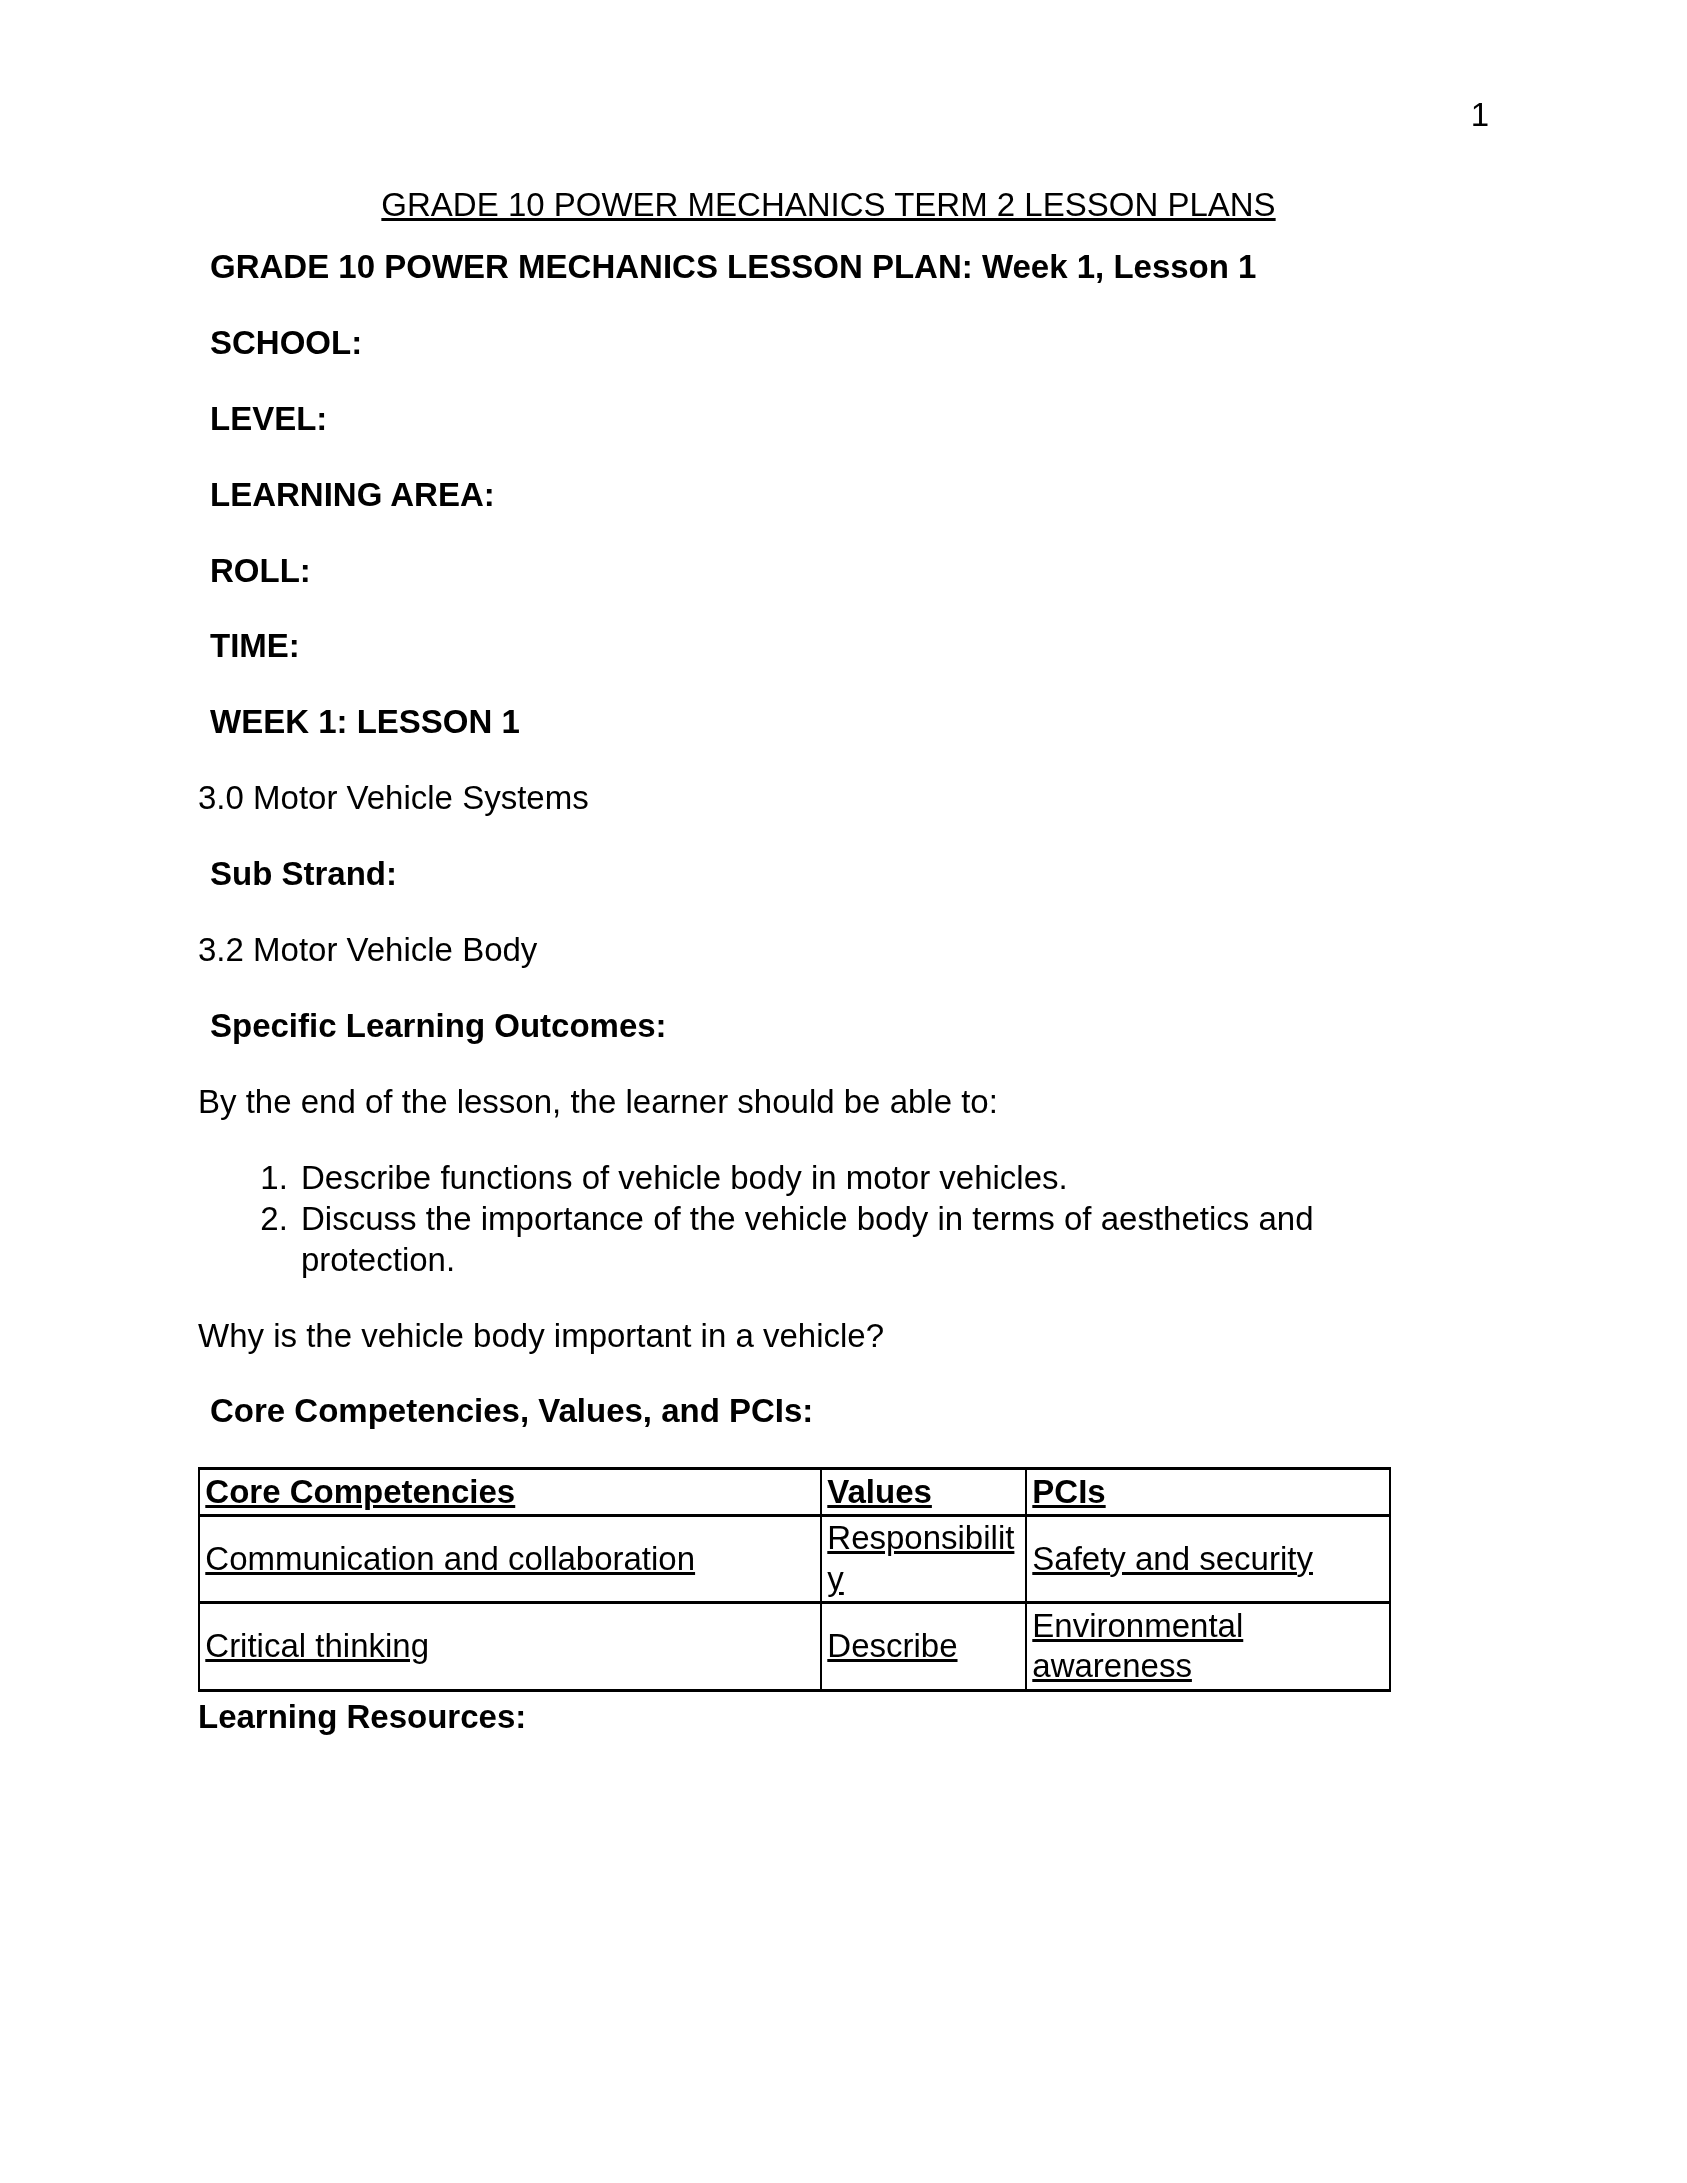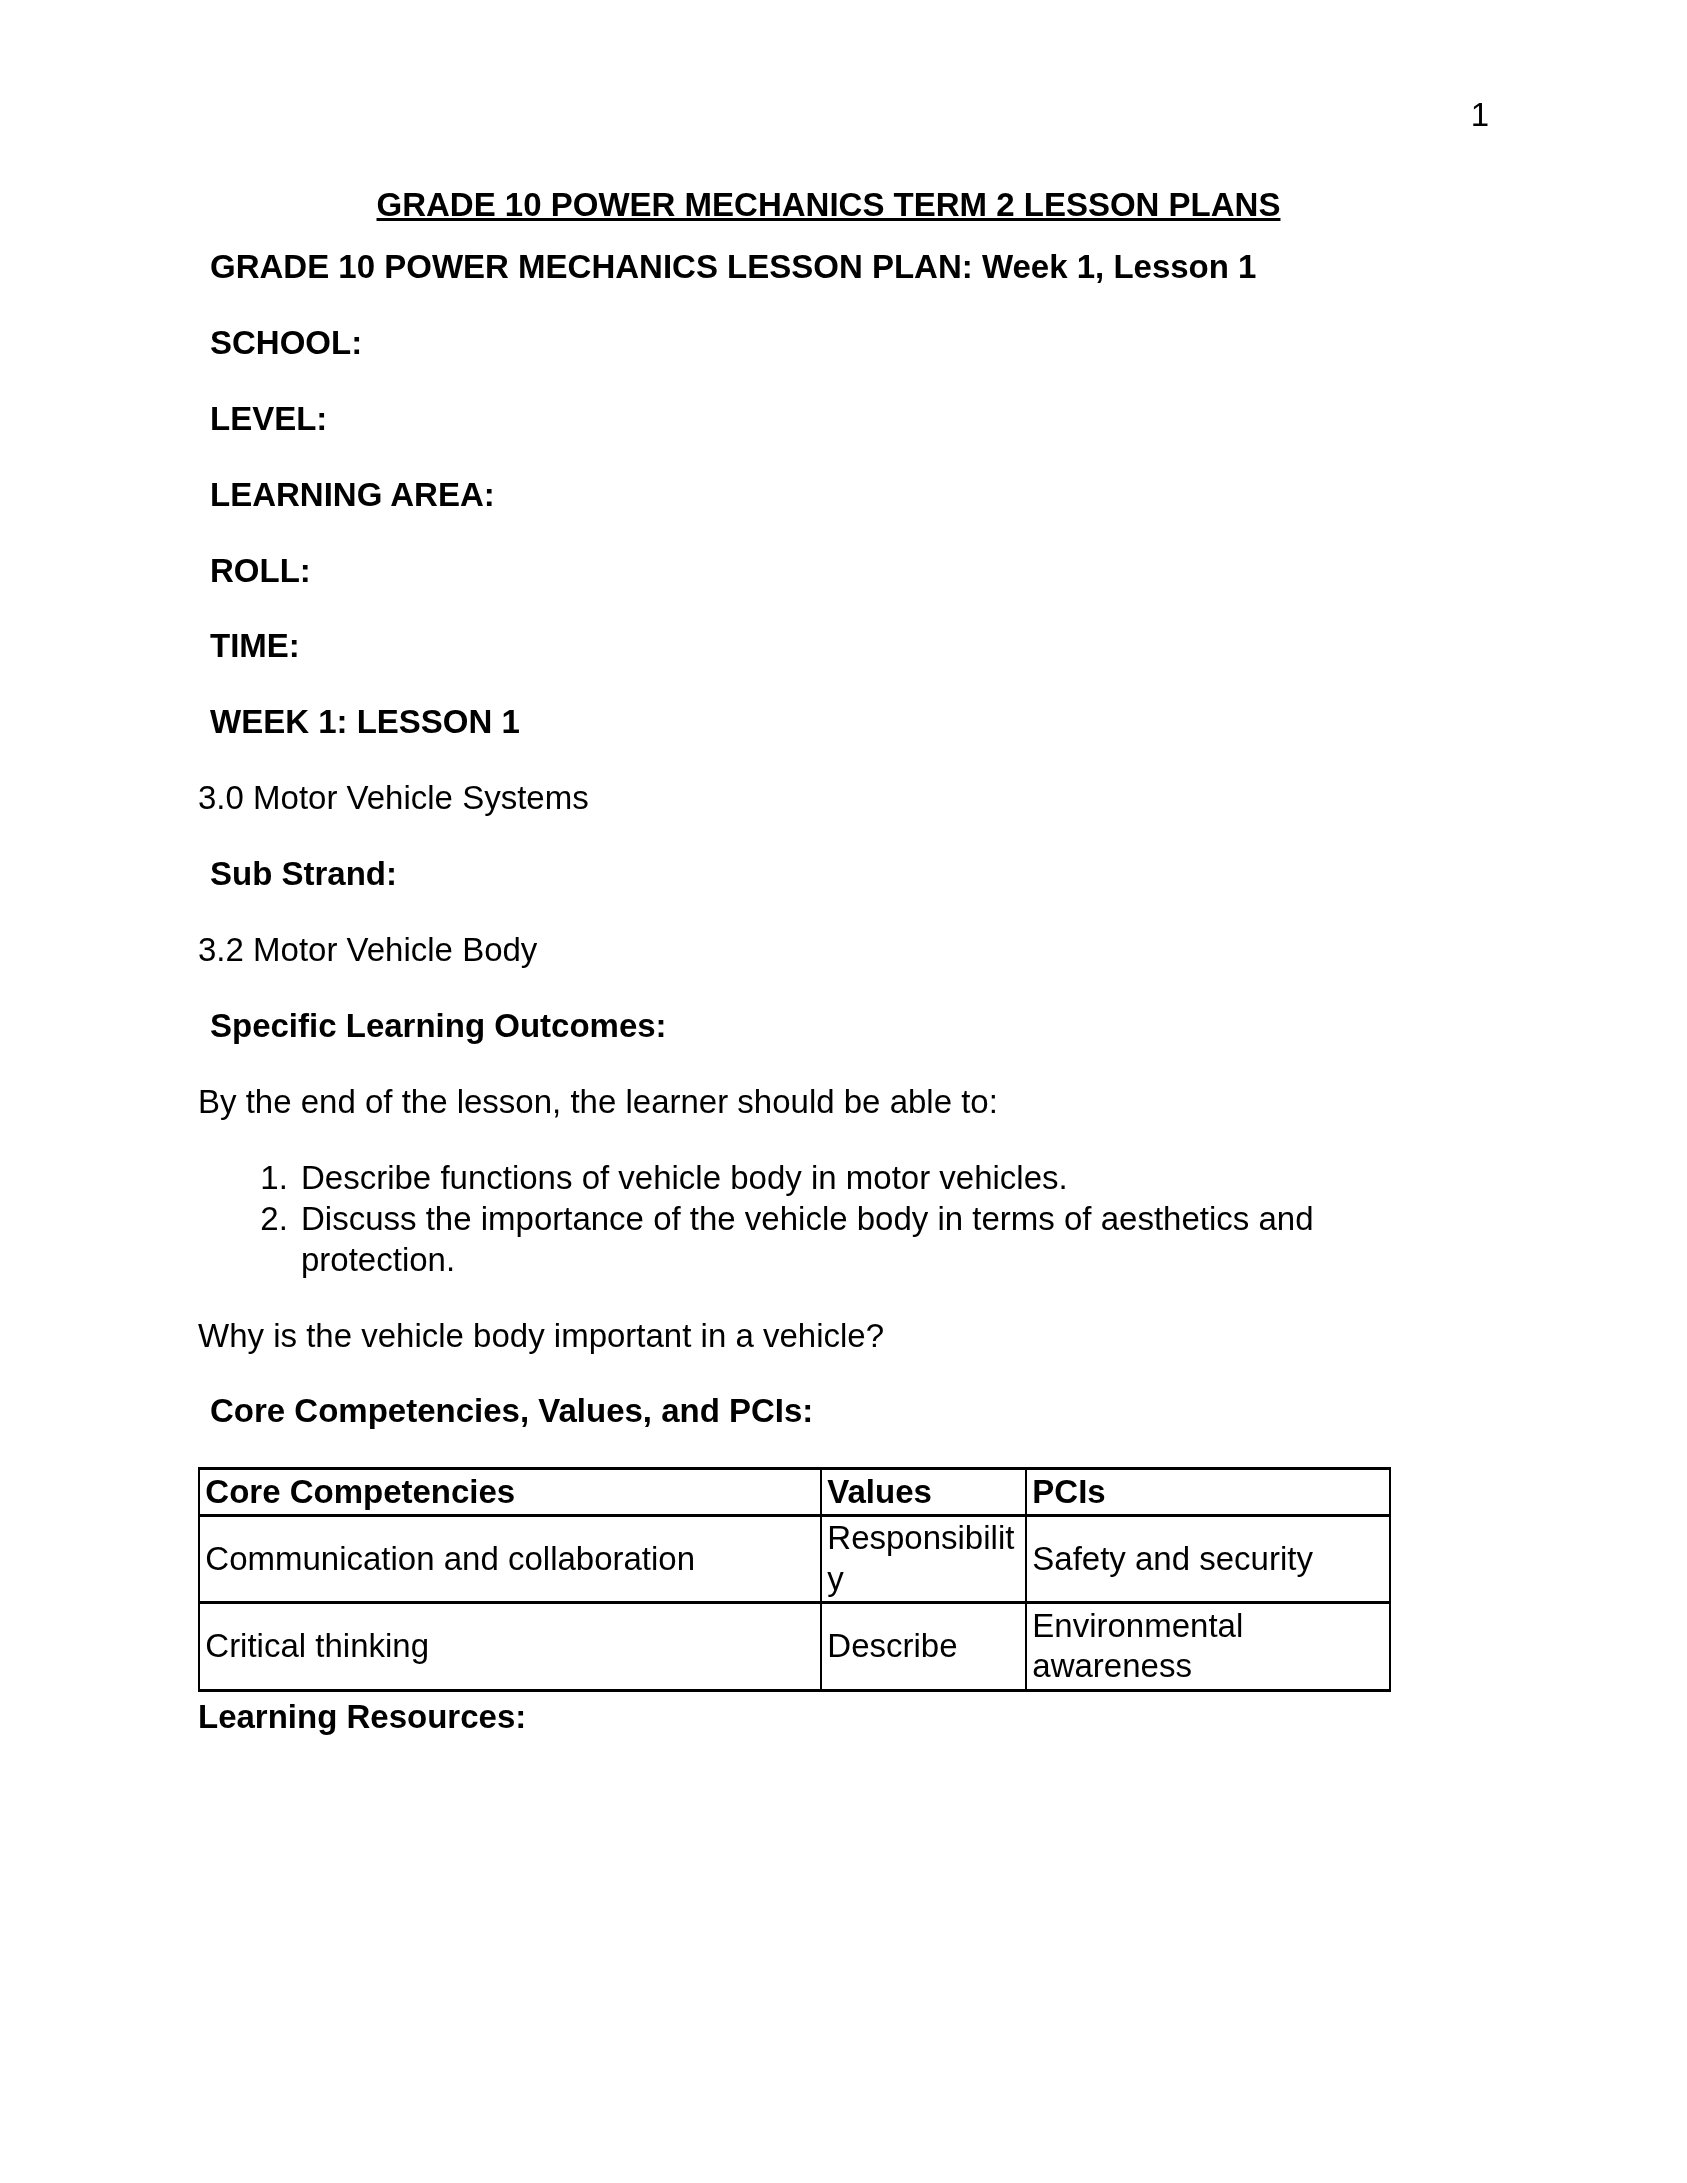--- a/index.html
+++ b/index.html
@@ -21,21 +21,21 @@
     overflow: hidden;
   }
   .page-number {
     position: absolute;
     top: 95px;
     right: 198px;
     line-height: 1.24;
   }
   .title {
     font-size: 33px;
-    font-weight: bold;
+    font-weight: normal;
     text-decoration: underline;
     text-align: center;
     margin: 86px 0 21px 0;
   }
   p { margin: 0 0 35px 0; }
   .b { font-weight: bold; margin-left: 12px; }
   ol.outcomes {
     margin: 17px 0 35px 0;
     padding-left: 99px;
   }
@@ -52,20 +52,21 @@
     border-left: 2px solid #000;
     border-right: 2px solid #000;
     border-top: 3.3px solid #000;
     border-bottom: 3.3px solid #000;
     padding: 1.3px 5.3px;
     vertical-align: middle;
     text-align: left;
     overflow-wrap: break-word;
     word-wrap: break-word;
     line-height: 1.24;
+    text-decoration: underline;
   }
   .comp-table th { font-weight: bold; }
   .col-core { width: 622px; }
   .col-values { width: 205px; }
   .col-pcis { width: 364px; }
   .resources { margin: 5.3px 0 0 0; }
 </style>
 </head>
 <body>
 

